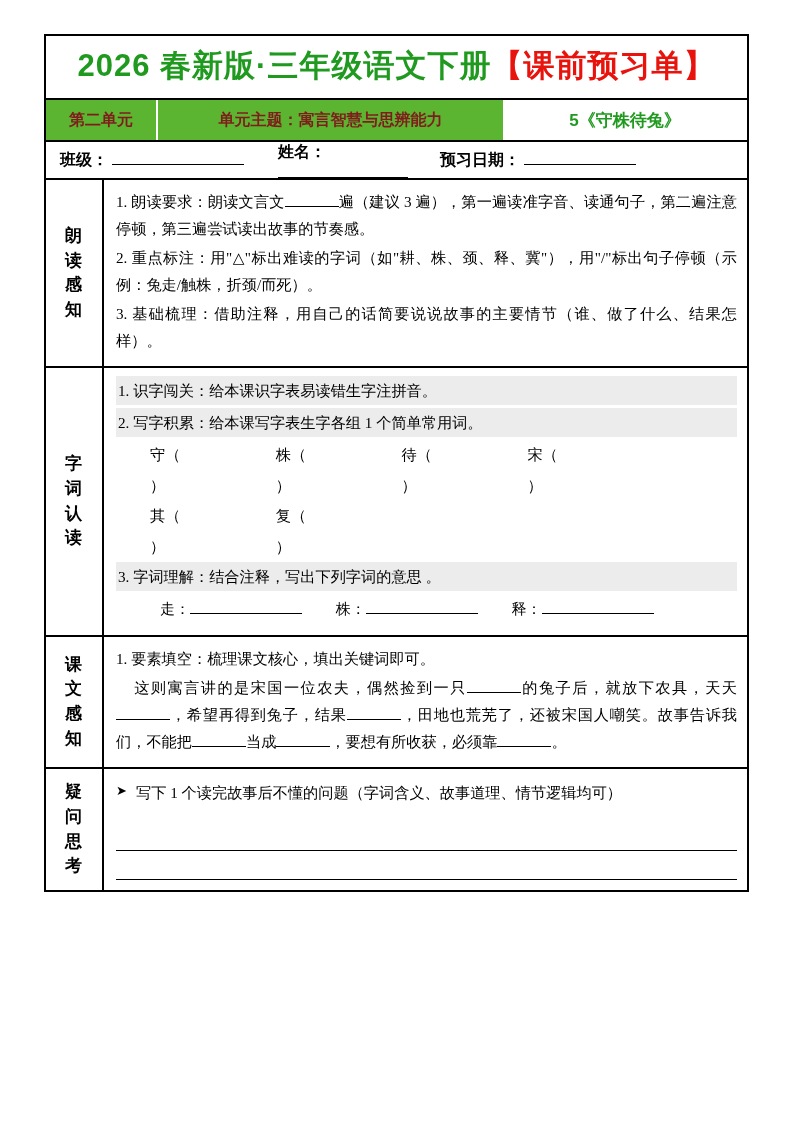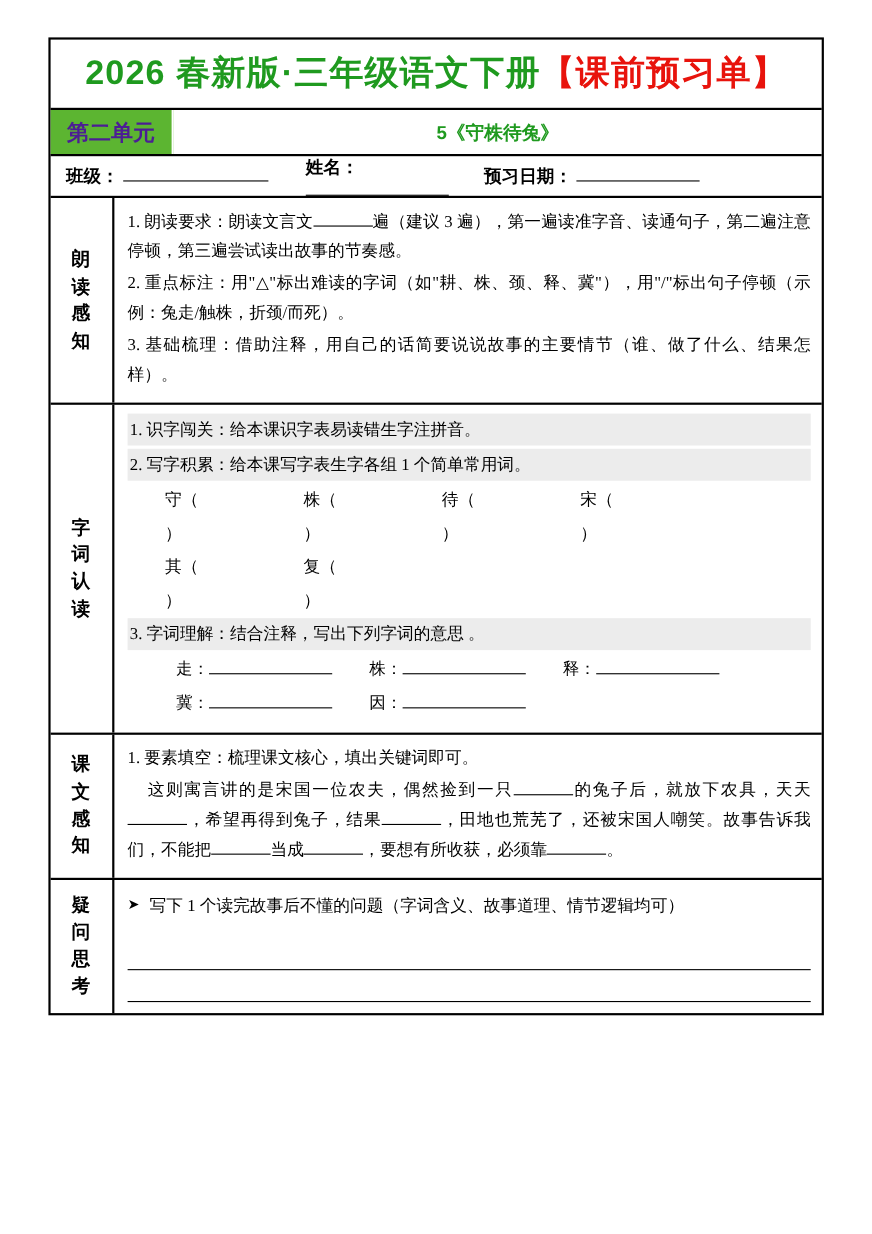--- a/index.html
+++ b/index.html
@@ -45,23 +45,23 @@
 
   
   .unit-row {
     display: flex;
     align-items: stretch;
     border-bottom: 2px solid #000;
     height: 40px;
   }
   .unit-cell {
     background: #5cb531;
-    color: #4c1d95;
-    font-weight: bold;
-    font-size: 20px;
+    color: #7f1d1d;
+    font-weight: bold;
+    font-size: 16px;
     display: flex;
     align-items: center;
     justify-content: center;
     font-family: "Liberation Sans", "DejaVu Sans", sans-serif;
   }
   .unit-no {
     width: 110px;
     border-right: 2px solid #ffffff;
   }
   .unit-theme {
@@ -215,20 +215,21 @@
   <div class="sheet">
 
     <div class="title-row">
       <div class="title-text">
         <span class="t-green">2026 春新版·三年级语文下册</span><span class="t-red">【课前预习单】</span>
       </div>
     </div>
 
     <div class="unit-row">
       <div class="unit-cell unit-no">第二单元</div>
+      <div class="unit-cell unit-theme">单元主题：寓言智慧与思辨能力</div>
       <div class="unit-lesson">5《守株待兔》</div>
     </div>
 
     <div class="info-row">
       <div class="info-item info-a">
         <span class="lbl">班级：</span>
         <span class="info-line"></span>
       </div>
       <div class="info-item info-b">
         <span class="lbl">姓名：</span>
@@ -284,24 +285,20 @@
           </div>
         </div>
 
         <div class="p hl">3. 字词理解：结合注释，写出下列字词的意思 。</div>
 
         <div class="mean-row">
           <span class="mitem"><span>走：</span><span class="blank b-112"></span></span>
           <span class="mitem"><span>株：</span><span class="blank b-112"></span></span>
           <span class="mitem"><span>释：</span><span class="blank b-112"></span></span>
         </div>
-        <div class="mean-row">
-          <span class="mitem"><span>冀：</span><span class="blank b-112"></span></span>
-          <span class="mitem"><span>因：</span><span class="blank b-112"></span></span>
-        </div>
       </div>
     </div>
 
     <div class="sec">
       <div class="sec-label">
         <div>
           <span>课</span>
           <span>文</span>
           <span>感</span>
           <span>知</span>

